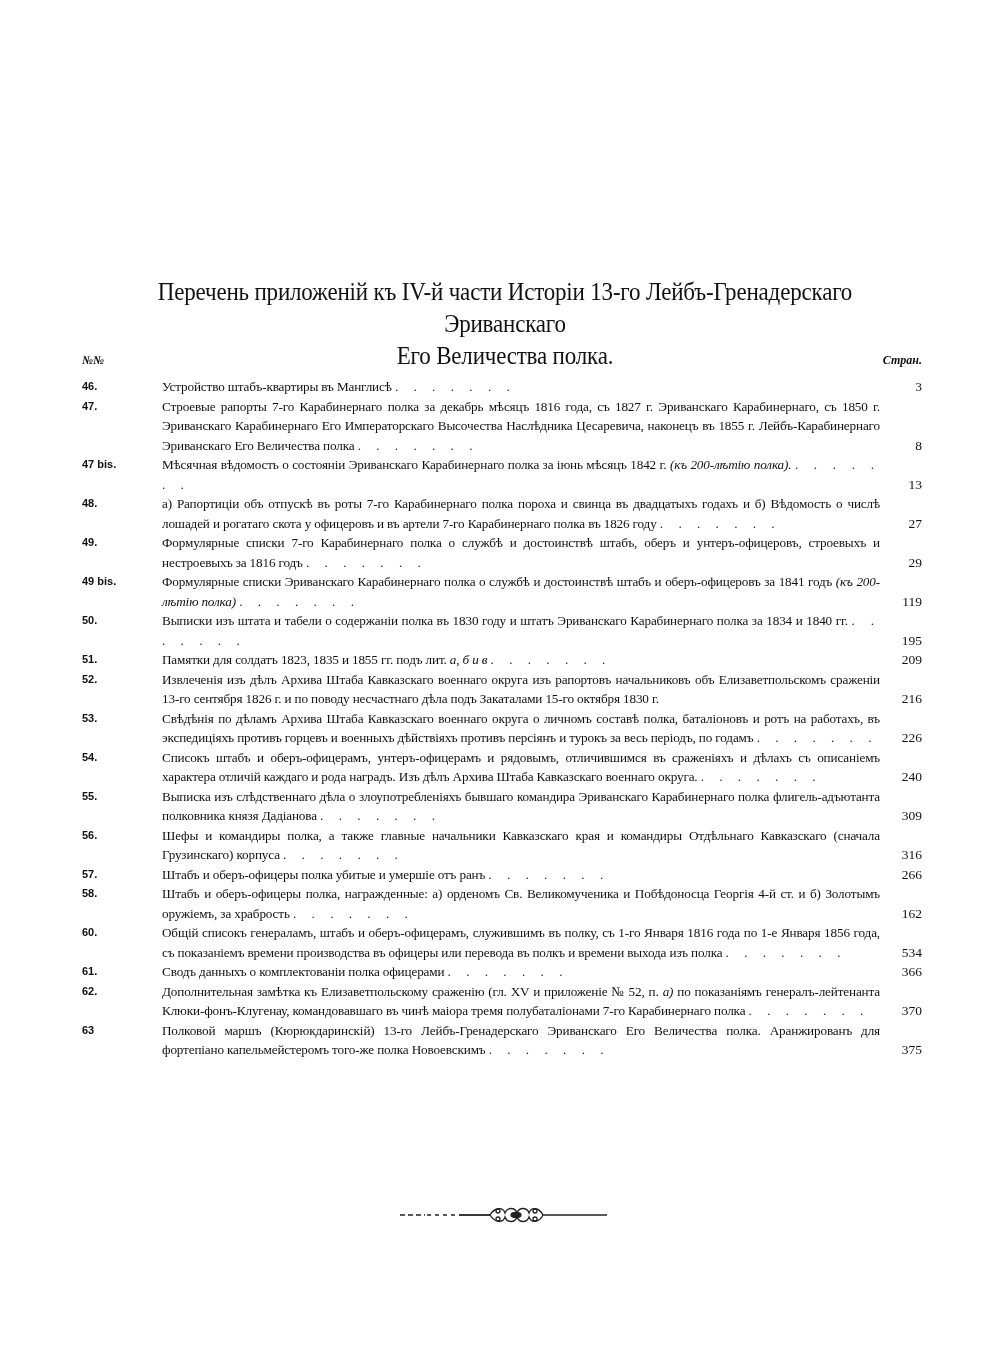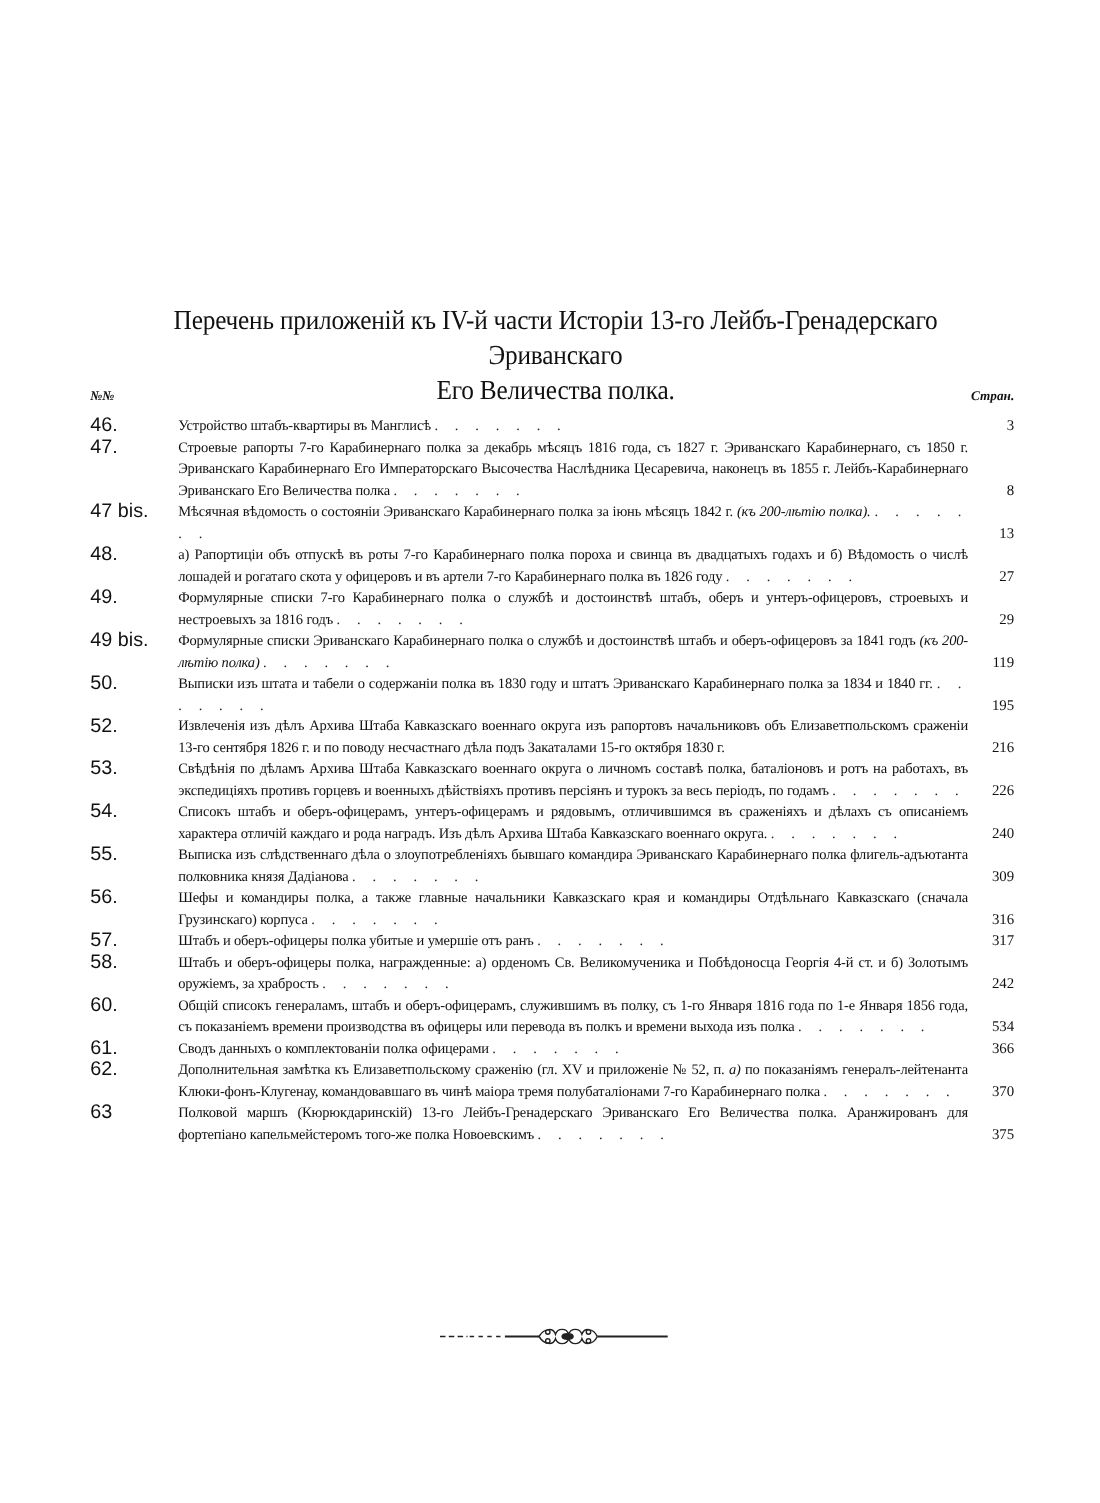--- a/index.html
+++ b/index.html
@@ -10,21 +10,21 @@
            font-family: "Liberation Serif", serif; font-size: 25px; line-height: 32px;
            letter-spacing: -0.2px; transform: scaleX(0.92); transform-origin: center; }
   .title .line { display: block; }
   .hdr { position: absolute; top: 353px; left: 82px; right: 78px; height: 16px;
          font-size: 12px; font-style: italic; font-weight: bold; }
   .hdr .l { position: absolute; left: 0; }
   .hdr .r { position: absolute; right: 0; }
   .entries { position: absolute; top: 377px; left: 82px; width: 840px; }
   .entry { position: relative; padding-left: 40px; font-size: 13.2px; line-height: 19.5px; }
   .entry .num { position: absolute; left: 0; top: 0; font-family: "Liberation Sans", sans-serif;
-                font-weight: normal; font-size: 18px; }
+                font-weight: bold; font-size: 11px; }
   .entry .txt { display: block; padding-right: 42px; text-align: justify;
                 font-family: "Liberation Serif", serif; letter-spacing: -0.15px; margin-left: 40px; }
   .entry .pg { position: absolute; right: 0; bottom: 0; font-size: 13.5px; }
   .entry .leader { letter-spacing: 6px; color: #222; }
   .entry em { font-style: italic; }
   .ornament { position: absolute; top: 1203px; left: 395px; width: 215px; height: 24px; }
 </style>
 </head>
 <body>
 
@@ -70,20 +70,25 @@
         <span class="num">49 bis.</span>
         <span class="txt"><span>Формулярные списки Эриванскаго Карабинернаго полка о службѣ и достоинствѣ штабъ и оберъ-офицеровъ за 1841 годъ</span> <em>(къ 200-лѣтію полка)</em> <span class="leader">. . . . . . .</span></span>
         <span class="pg">119</span>
       </div>
       <div class="entry">
         <span class="num">50.</span>
         <span class="txt"><span>Выписки изъ штата и табели о содержаніи полка въ 1830 году и штатъ Эриванскаго Карабинернаго полка за 1834 и 1840 гг.</span> <span class="leader">. . . . . . .</span></span>
         <span class="pg">195</span>
       </div>
       <div class="entry">
+        <span class="num">51.</span>
+        <span class="txt"><span>Памятки для солдатъ 1823, 1835 и 1855 гг. подъ лит.</span> <em>а, б и в</em> <span class="leader">. . . . . . .</span></span>
+        <span class="pg">209</span>
+      </div>
+      <div class="entry">
         <span class="num">52.</span>
         <span class="txt"><span>Извлеченія изъ дѣлъ Архива Штаба Кавказскаго военнаго округа изъ рапортовъ начальниковъ объ Елизаветпольскомъ сраженіи 13-го сентября 1826 г. и по поводу несчастнаго дѣла подъ Закаталами 15-го октября 1830 г.</span></span>
         <span class="pg">216</span>
       </div>
       <div class="entry">
         <span class="num">53.</span>
         <span class="txt"><span>Свѣдѣнія по дѣламъ Архива Штаба Кавказскаго военнаго округа о личномъ составѣ полка, баталіоновъ и ротъ на работахъ, въ экспедиціяхъ противъ горцевъ и военныхъ дѣйствіяхъ противъ персіянъ и турокъ за весь періодъ, по годамъ</span> <span class="leader">. . . . . . .</span></span>
         <span class="pg">226</span>
       </div>
       <div class="entry">
@@ -97,26 +102,26 @@
         <span class="pg">309</span>
       </div>
       <div class="entry">
         <span class="num">56.</span>
         <span class="txt"><span>Шефы и командиры полка, а также главные начальники Кавказскаго края и командиры Отдѣльнаго Кавказскаго (сначала Грузинскаго) корпуса</span> <span class="leader">. . . . . . .</span></span>
         <span class="pg">316</span>
       </div>
       <div class="entry">
         <span class="num">57.</span>
         <span class="txt"><span>Штабъ и оберъ-офицеры полка убитые и умершіе отъ ранъ</span> <span class="leader">. . . . . . .</span></span>
-        <span class="pg">317</span>
+        <span class="pg">266</span>
       </div>
       <div class="entry">
         <span class="num">58.</span>
         <span class="txt"><span>Штабъ и оберъ-офицеры полка, награжденные: а) орденомъ Св. Великомученика и Побѣдоносца Георгія 4-й ст. и б) Золотымъ оружіемъ, за храбрость</span> <span class="leader">. . . . . . .</span></span>
-        <span class="pg">242</span>
+        <span class="pg">162</span>
       </div>
       <div class="entry">
         <span class="num">60.</span>
         <span class="txt"><span>Общій списокъ генераламъ, штабъ и оберъ-офицерамъ, служившимъ въ полку, съ 1-го Января 1816 года по 1-е Января 1856 года, съ показаніемъ времени производства въ офицеры или перевода въ полкъ и времени выхода изъ полка</span> <span class="leader">. . . . . . .</span></span>
         <span class="pg">534</span>
       </div>
       <div class="entry">
         <span class="num">61.</span>
         <span class="txt"><span>Сводъ данныхъ о комплектованіи полка офицерами</span> <span class="leader">. . . . . . .</span></span>
         <span class="pg">366</span>

